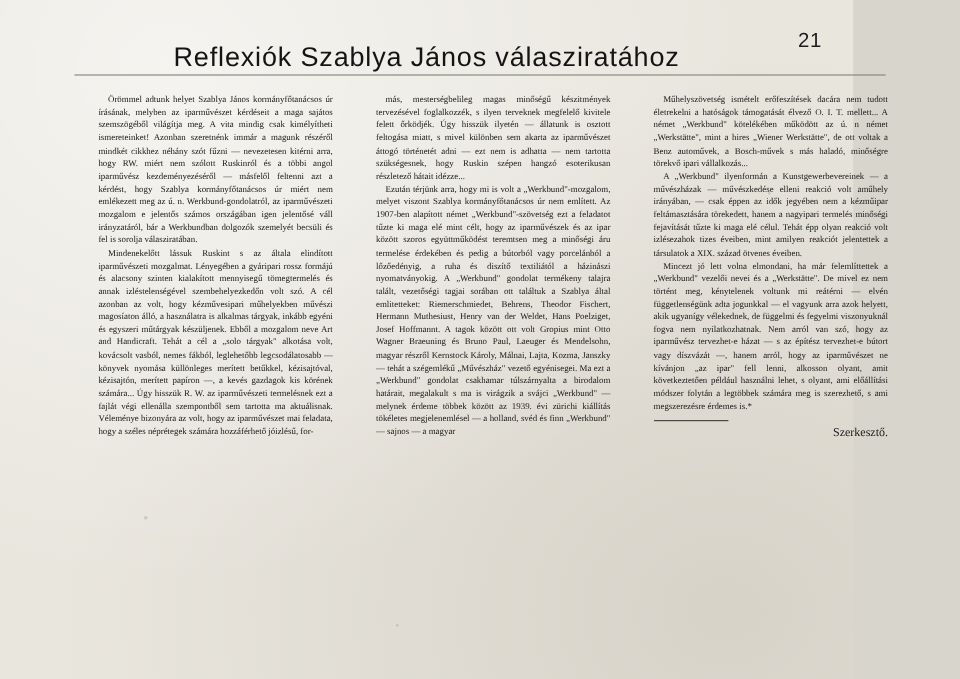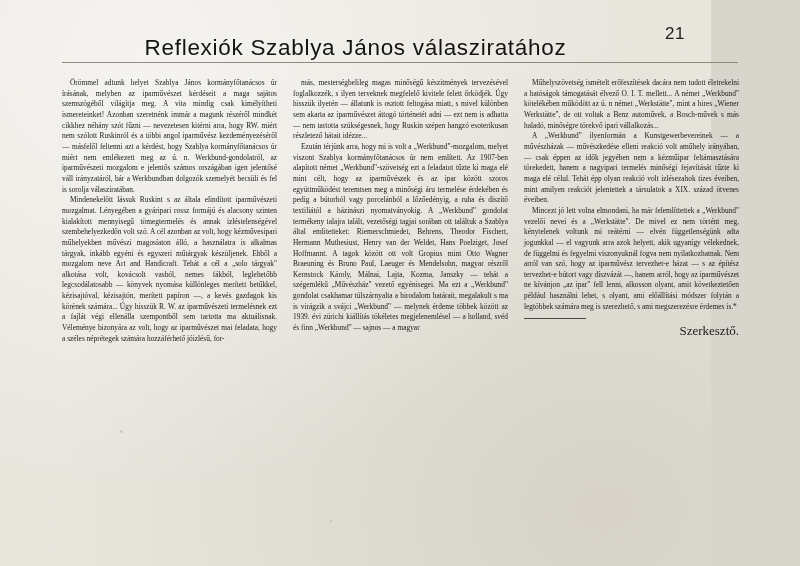--- a/index.html
+++ b/index.html
@@ -60,20 +60,21 @@
     display: flex;
     gap: 16px;
   }
   .col {
     width: 215px;
     font-size: 7.4px;
     line-height: 1.44;
     text-align: justify;
     color: #1a1a18;
     hyphens: manual;
+    margin-left: 20px;
   }
   .col p {
     margin: 0;
     text-indent: 8px;
   }
   .col p.noindent {
     text-indent: 0;
   }
   .footnote {
     margin-top: 7px;
@@ -83,21 +84,21 @@
   }
   .footnote-rule {
     width: 62px;
     height: 1px;
     background: #4a4944;
     margin: 6px 0 3px 0;
   }
   .signature {
     margin-top: 9px;
     text-align: right;
-    font-size: 13px;
+    font-size: 10px;
     text-indent: 0;
   }
   .speck {
     position: absolute;
     background: rgba(120,112,96,0.25);
     border-radius: 50%;
   }
 </style>
 </head>
 <body>

